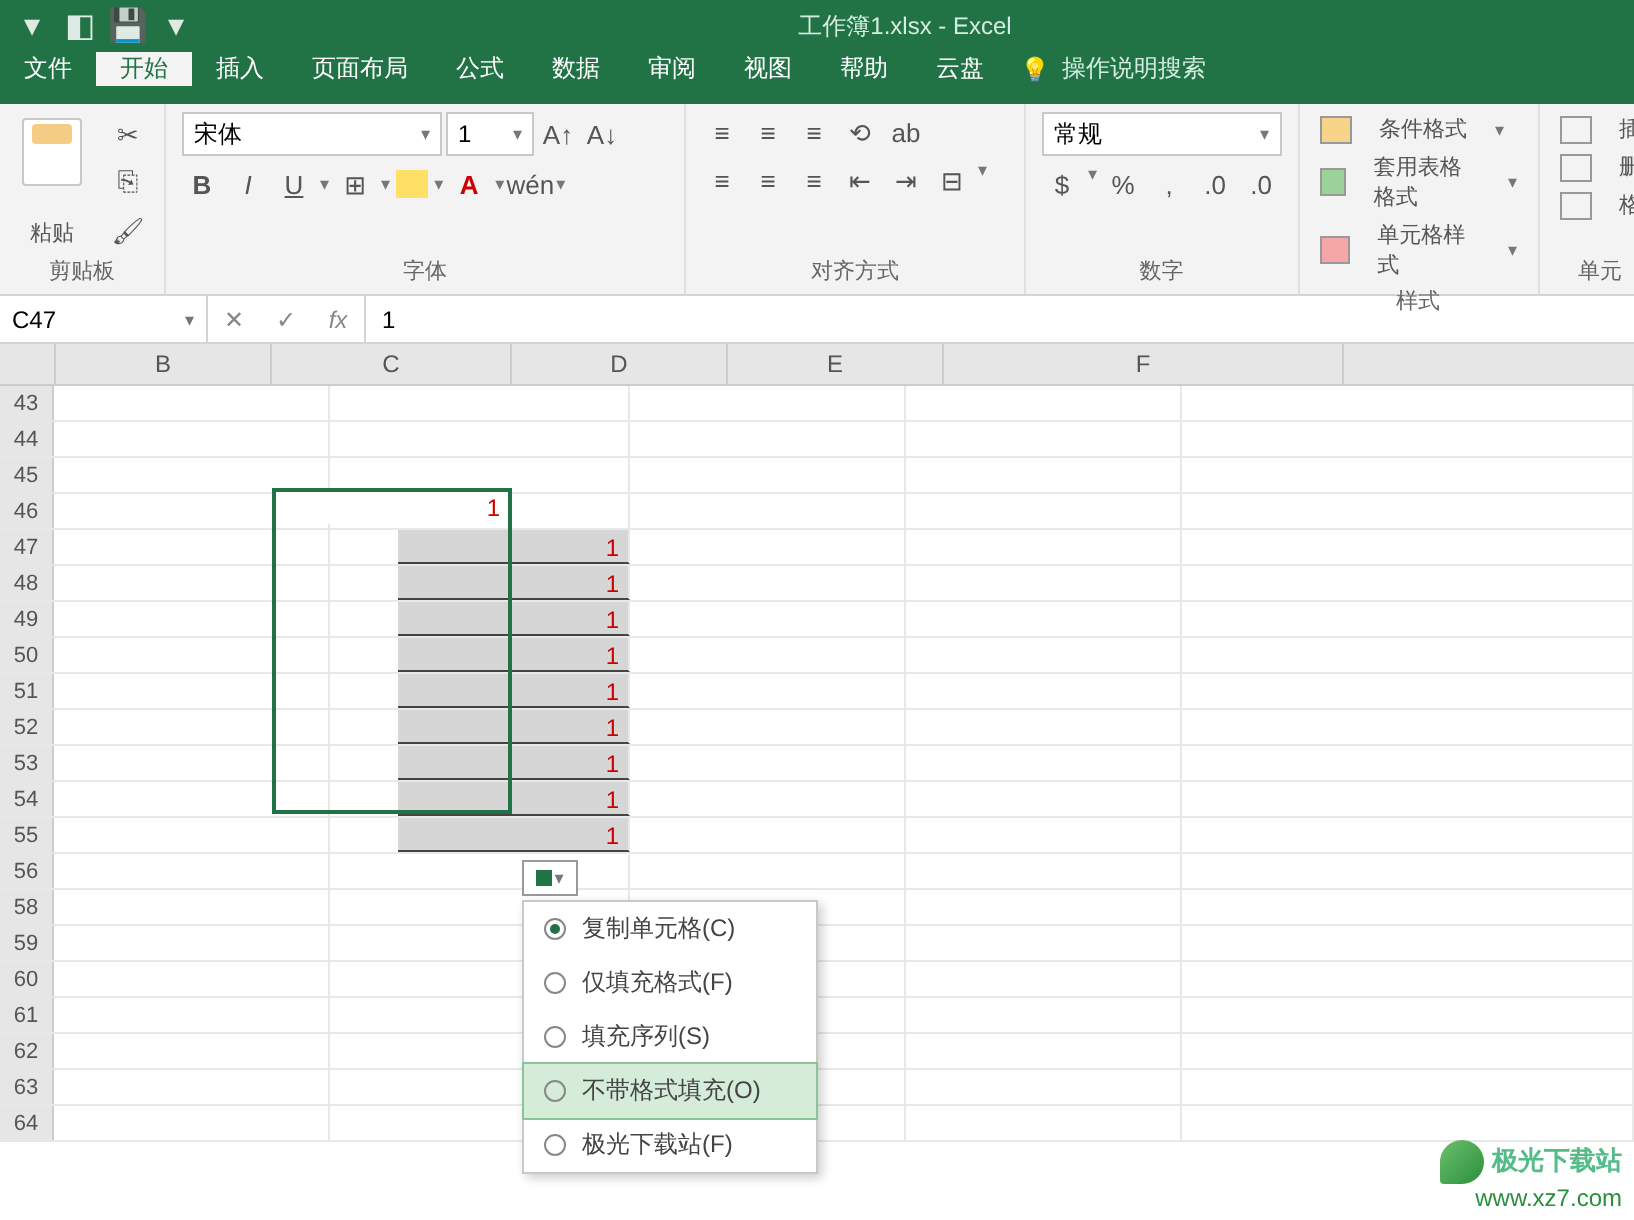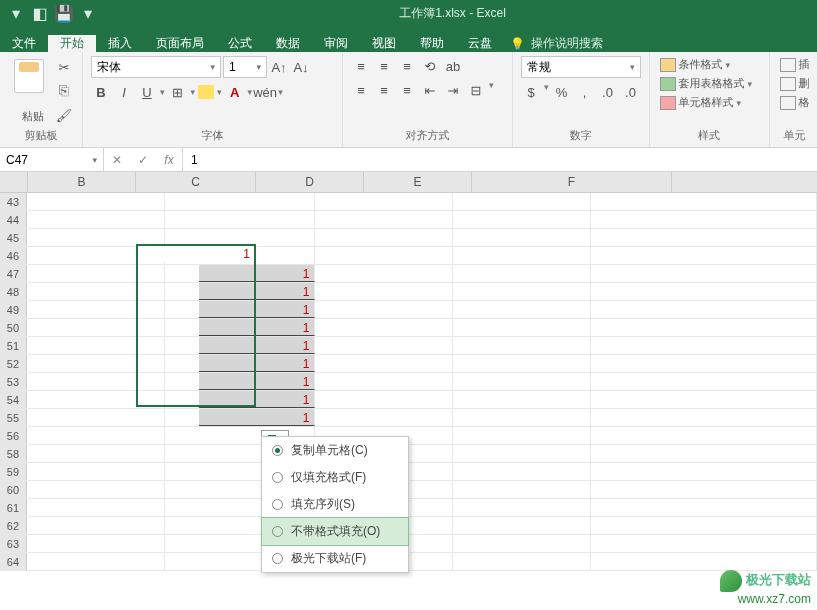--- a/index.html
+++ b/index.html
@@ -5,44 +5,44 @@
 * { margin: 0; padding: 0; box-sizing: border-box; font-family: "Microsoft YaHei", sans-serif; }
 body { width: 817px; height: 610px; background: #fff; overflow: hidden; position: relative; }
 
 
 .titlebar { height: 26px; background: #217346; display: flex; align-items: center; padding: 0 8px; color: #fff; }
 .tb-left { display: flex; gap: 8px; }
 .tb-icon { width: 16px; height: 16px; display: flex; align-items: center; justify-content: center; opacity: 0.85; }
 .tb-title { flex: 1; text-align: center; font-size: 12px; color: #d5ede1; }
 
 
-.tabs { height: 26px; background: #217346; display: flex; align-items: flex-end; color: #fff; font-size: 12px; }
+.tabs { height: 26px; background: #217346; display: flex; align-items: flex-start; color: #fff; font-size: 12px; }
 .tab { padding: 0 12px; display: flex; align-items: center; cursor: pointer; }
 .tab.active { background: #f3f3f3; color: #217346; }
 .tell-me { display: flex; align-items: center; gap: 6px; color: #d5ede1; margin-left: 6px; }
 
 
 .ribbon { height: 96px; background: #f3f3f3; border-bottom: 1px solid #d4d4d4; display: flex; }
 .group { border-right: 1px solid #e0e0e0; padding: 4px 8px 2px; display: flex; flex-direction: column; justify-content: space-between; }
 .group-label { font-size: 11px; color: #666; text-align: center; padding: 2px 0; }
 .group-ctrls { display: flex; align-items: center; gap: 6px; flex: 1; }
 .btn { width: 20px; height: 20px; display: flex; align-items: center; justify-content: center; font-size: 13px; color: #555; }
-.paste-btn { display: flex; flex-direction: column; align-items: flex-end; width: 36px; gap: 14px; }
+.paste-btn { display: flex; flex-direction: column; align-items: center; width: 36px; gap: 14px; }
 .paste-icon { width: 30px; height: 34px; background: #fff; border: 1px solid #c8c8c8; border-radius: 2px; position: relative; }
 .paste-icon::before { content:""; position:absolute; top:2px; left:4px; right:4px; height:10px; background:#f5cc84; border-radius:2px; }
 .paste-label { font-size: 11px; color: #555; margin-top: 2px; }
 .mini { display:flex; flex-direction:column; gap:4px; margin-left:4px; }
 .dd { min-width: 50px; height: 22px; border: 1px solid #c8c8c8; background: #fff; font-size: 12px; display: flex; align-items: center; padding: 0 5px; justify-content: space-between; }
 .font-row { display: flex; gap: 2px; align-items: center; }
 .font-row2 { display: flex; gap: 3px; align-items: center; margin-top: 4px; }
 .align-group .cols { display: flex; flex-direction: column; gap: 4px; }
 .row { display: flex; gap: 3px; }
 .num-group .dd { min-width: 80px; margin-bottom: 4px; }
 .style-rows { display: flex; flex-direction: column; gap: 2px; font-size: 11px; color: #555; }
-.style-row { display: flex; align-items: center; gap: 3px; padding: 1px 2px; }
+.style-row { display: flex; align-items: center; gap: 14px; padding: 1px 2px; }
 .style-icn { width: 16px; height: 14px; border: 1px solid #999; }
 .caret { font-size: 9px; color: #777; }
 
 
 .fxbar { height: 24px; border-bottom: 1px solid #d4d4d4; display: flex; align-items: stretch; background: #fff; }
 .name-box { width: 104px; border-right: 1px solid #d4d4d4; display: flex; align-items: center; padding: 0 6px; font-size: 12px; justify-content: space-between; }
 .fx-btns { display: flex; align-items: center; border-right: 1px solid #d4d4d4; }
 .fx-btn { width: 26px; display: flex; align-items: center; justify-content: center; font-size: 12px; color: #888; }
 .fx-input { flex: 1; display: flex; align-items: center; padding: 0 8px; font-size: 12px; }
 
@@ -57,21 +57,21 @@
 .rh { width: 28px; border-right: 1px solid #ccc; background: #e6e6e6; text-align: center; font-size: 11px; color: #555; line-height: 18px; }
 .c { border-right: 1px solid #e8e8e8; font-size: 12px; text-align: right; padding-right: 4px; line-height: 18px; }
 .cB { width: 108px; } .cC { width: 120px; } .cD { width: 108px; } .cE { width: 108px; } .cF { width: 200px; }
 .sel .cC { background: #d6d6d6; border-bottom: 1px solid #444; color: #c00; }
 .selrange { position: absolute; left: 136px; top: 72px; width: 120px; height: 163px; border: 2px solid #217346; pointer-events: none; }
 .first-cell { position: absolute; left: 136px; top: 72px; width: 120px; height: 18px; background: #fff; border-top: 2px solid #217346; border-left: 2px solid #217346; border-right: 2px solid #217346; text-align: right; padding-right: 4px; font-size: 12px; line-height: 17px; color: #c00; }
 
 
 .af-btn { position: absolute; left: 261px; top: 258px; width: 28px; height: 18px; background: #fff; border: 1px solid #999; display: flex; align-items: center; justify-content: center; gap: 1px; }
 .af-btn .sq { width: 8px; height: 8px; background: #217346; }
-.af-menu { position: absolute; left: 261px; top: 264px; width: 148px; background: #fff; border: 1px solid #c8c8c8; box-shadow: 2px 2px 5px rgba(0,0,0,0.2); }
+.af-menu { position: absolute; left: 261px; top: 278px; width: 148px; background: #fff; border: 1px solid #c8c8c8; box-shadow: 2px 2px 5px rgba(0,0,0,0.2); }
 .af-item { display: flex; align-items: center; gap: 8px; padding: 5px 10px; font-size: 12px; color: #444; }
 .af-item.hl { background: #d4ecd8; border: 1px solid #8cc49a; margin: -1px; }
 .radio { width: 11px; height: 11px; border: 1px solid #888; border-radius: 50%; display: flex; align-items: center; justify-content: center; }
 .radio.on::after { content: ""; width: 5px; height: 5px; background: #217346; border-radius: 50%; }
 
 
 .wm { position: absolute; right: 6px; bottom: 4px; font-size: 13px; text-align: right; }
 .wm1 { color: #5b8; font-weight: bold; }
 .wm2 { color: #2a8f3c; font-size: 12px; }
 .wm-icn { display: inline-block; width: 22px; height: 22px; border-radius: 11px 11px 11px 2px; background: linear-gradient(135deg,#6bc06b,#2a8f3c); vertical-align: middle; margin-right: 4px; }

